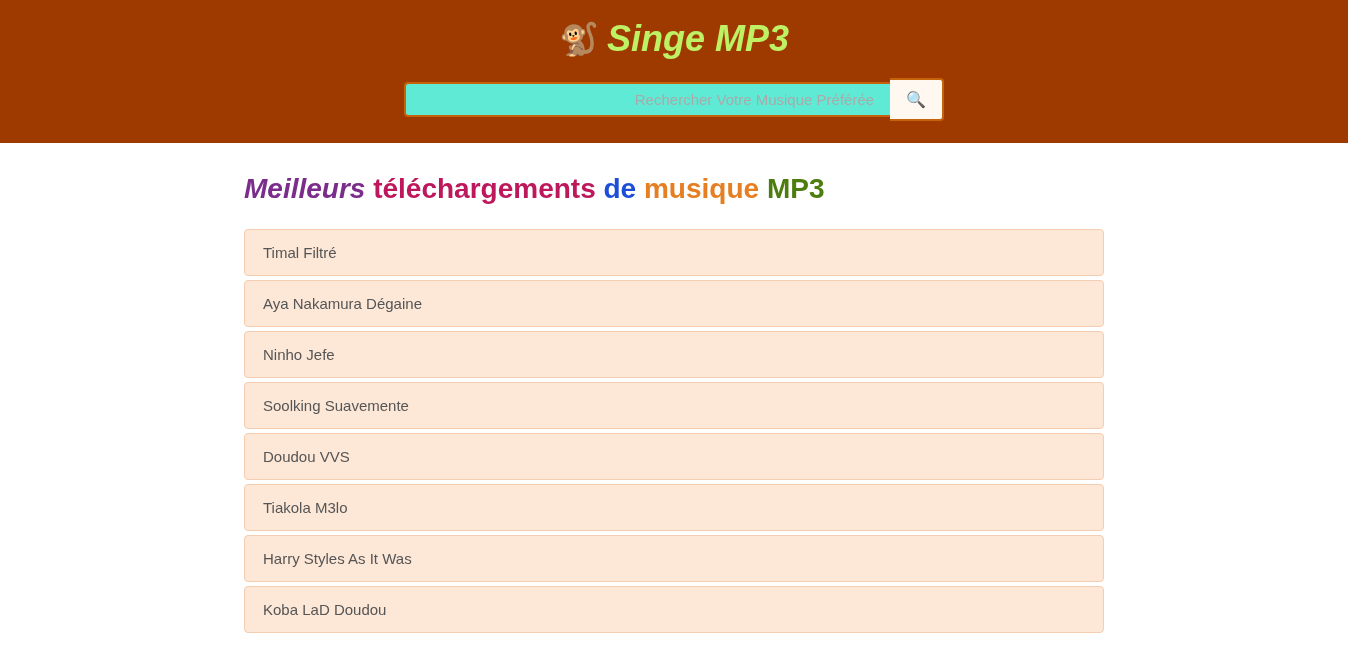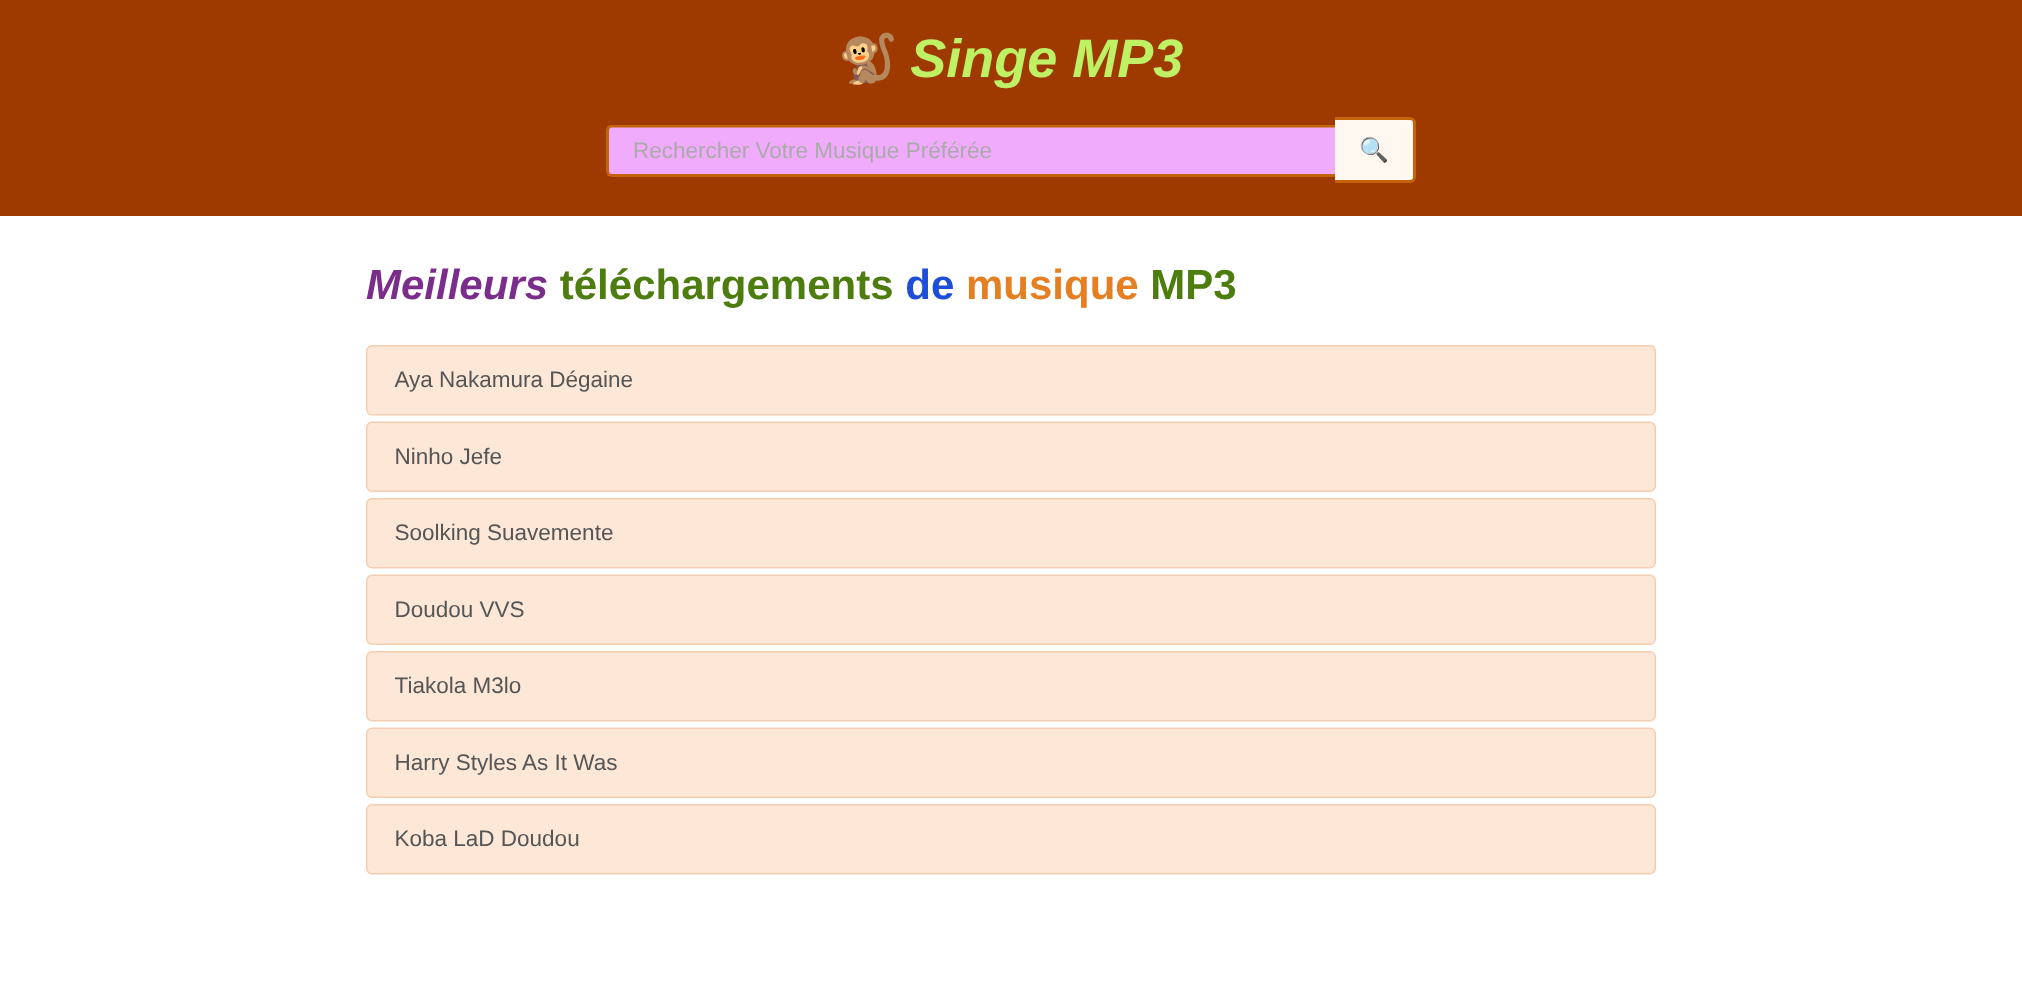--- a/index.html
+++ b/index.html
@@ -48,22 +48,23 @@
     }
 
     .search-input {
       flex: 1;
       padding: 7px 16px;
       font-size: 15px;
       border: 2px solid #c4630a;
       border-right: none;
       border-radius: 4px 0 0 4px;
       outline: none;
-      background-color: #f0abfc;
+      background-color: #5eead4;
       color: #555;
+      text-align: right;
     }
 
     .search-input::placeholder {
       color: #aaa;
     }
 
     .search-button {
       padding: 10px 16px;
       background-color: #fff8f0;
       border: 2px solid #c4630a;
@@ -80,21 +81,21 @@
       padding: 30px 20px;
     }
 
     .section-title {
       font-size: 28px;
       font-weight: bold;
       margin-bottom: 24px;
     }
 
     .section-title .word-meilleurs { color: #7b2d8b; font-style: italic; }
-    .section-title .word-telechargements { color: #4d7c0f; }
+    .section-title .word-telechargements { color: #be185d; }
     .section-title .word-de { color: #1d4ed8; }
     .section-title .word-musique { color: #e67e22; }
     .section-title .word-mp3 { color: #4d7c0f; }
 
     .music-list {
       display: flex;
       flex-direction: column;
       gap: 4px;
     }
 
@@ -130,20 +131,21 @@
     <span class="word-telechargements">téléchargements</span>
     <span> </span>
     <span class="word-de">de</span>
     <span> </span>
     <span class="word-musique">musique</span>
     <span> </span>
     <span class="word-mp3">MP3</span>
   </h1>
 
   <div class="music-list" id="music-list">
+  <div class="music-item">Timal Filtré</div>
       <div class="music-item">Aya Nakamura Dégaine</div>
       <div class="music-item">Ninho Jefe</div>
       <div class="music-item">Soolking Suavemente</div>
       <div class="music-item">Doudou VVS</div>
       <div class="music-item">Tiakola M3lo</div>
       <div class="music-item">Harry Styles As It Was</div>
       <div class="music-item">Koba LaD Doudou</div>
     </div>
 </main>
 

